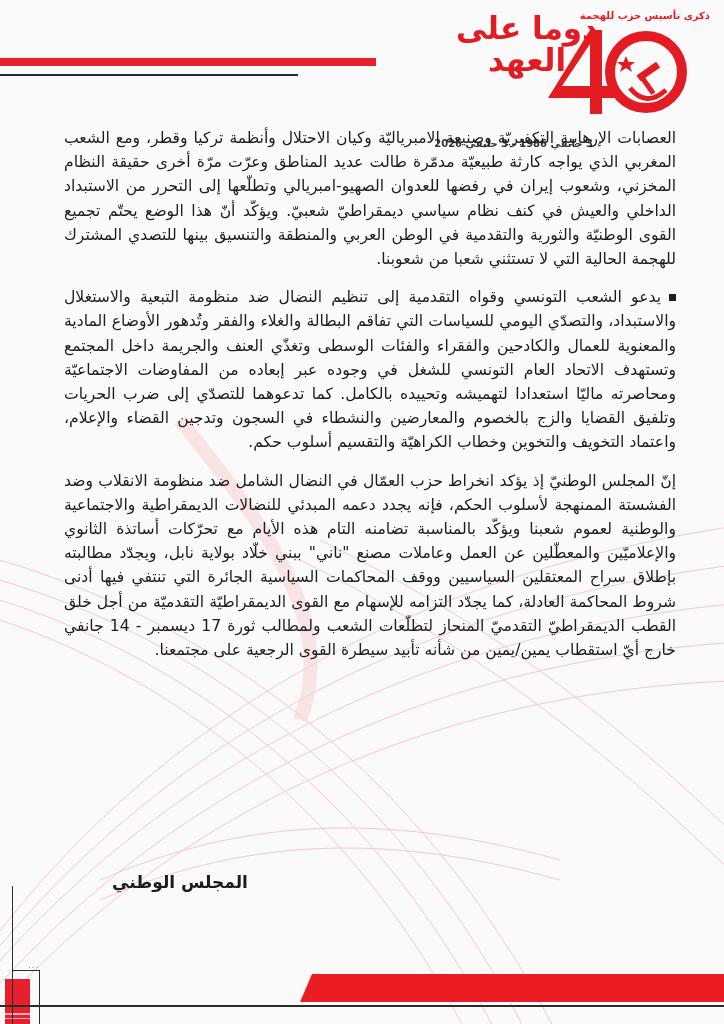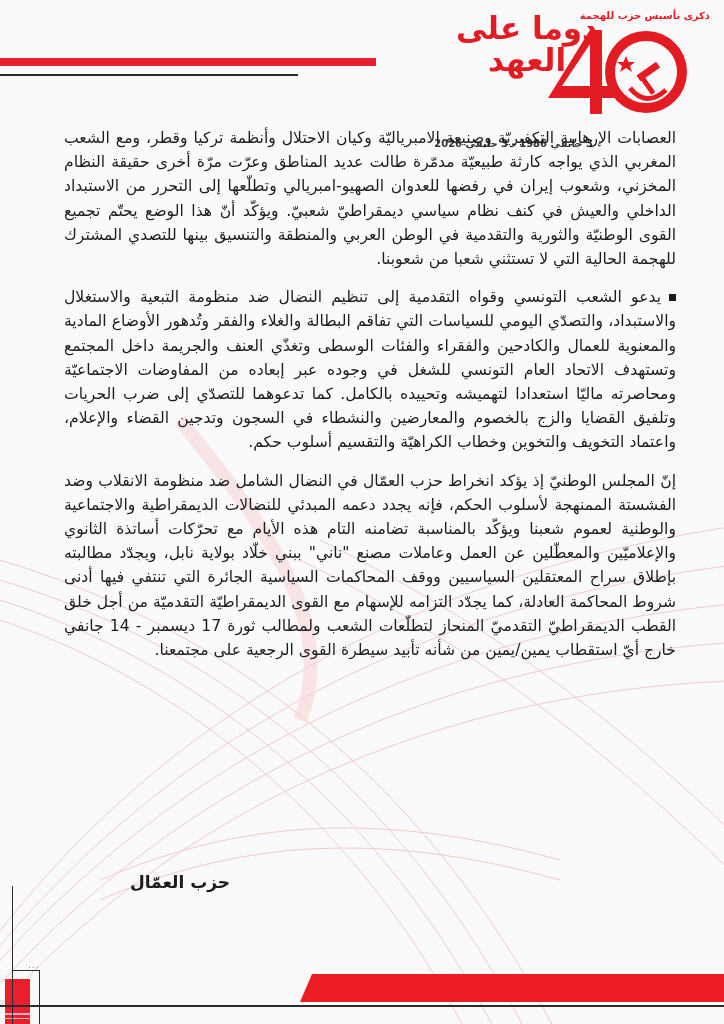--- a/index.html
+++ b/index.html
@@ -91,21 +91,21 @@
   </svg>
 </div>
 
 <div class="content">
   <p>العصابات الإرهابية التكفيريّة وصنيعة الامبرياليّة وكيان الاحتلال وأنظمة تركيا وقطر، ومع الشعب المغربي الذي يواجه كارثة طبيعيّة مدمّرة طالت عديد المناطق وعرّت مرّة أخرى حقيقة النظام المخزني، وشعوب إيران في رفضها للعدوان الصهيو-امبريالي وتطلّعها إلى التحرر من الاستبداد الداخلي والعيش في كنف نظام سياسي ديمقراطيّ شعبيّ. ويؤكّد أنّ هذا الوضع يحتّم تجميع القوى الوطنيّة والثورية والتقدمية في الوطن العربي والمنطقة والتنسيق بينها للتصدي المشترك للهجمة الحالية التي لا تستثني شعبا من شعوبنا.</p>
   <p class="bullet"><span class="bullet-mark"></span><span>يدعو الشعب التونسي وقواه التقدمية إلى تنظيم النضال ضد منظومة التبعية والاستغلال والاستبداد، والتصدّي اليومي للسياسات التي تفاقم البطالة والغلاء والفقر وتُدهور الأوضاع المادية والمعنوية للعمال والكادحين والفقراء والفئات الوسطى وتغذّي العنف والجريمة داخل المجتمع وتستهدف الاتحاد العام التونسي للشغل في وجوده عبر إبعاده من المفاوضات الاجتماعيّة ومحاصرته ماليّا استعدادا لتهميشه وتحييده بالكامل. كما تدعوهما للتصدّي إلى ضرب الحريات وتلفيق القضايا والزج بالخصوم والمعارضين والنشطاء في السجون وتدجين القضاء والإعلام، واعتماد التخويف والتخوين وخطاب الكراهيّة والتقسيم أسلوب حكم.</span></p>
   <p>إنّ المجلس الوطنيّ إذ يؤكد انخراط حزب العمّال في النضال الشامل ضد منظومة الانقلاب وضد الفشستة الممنهجة لأسلوب الحكم، فإنه يجدد دعمه المبدئي للنضالات الديمقراطية والاجتماعية والوطنية لعموم شعبنا ويؤكّد بالمناسبة تضامنه التام هذه الأيام مع تحرّكات أساتذة الثانوي والإعلاميّين والمعطّلين عن العمل وعاملات مصنع "ناني" ببني خلّاد بولاية نابل، ويجدّد مطالبته بإطلاق سراح المعتقلين السياسيين ووقف المحاكمات السياسية الجائرة التي تنتفي فيها أدنى شروط المحاكمة العادلة، كما يجدّد التزامه للإسهام مع القوى الديمقراطيّة التقدميّة من أجل خلق القطب الديمقراطيّ التقدميّ المنحاز لتطلّعات الشعب ولمطالب ثورة 17 ديسمبر - 14 جانفي خارج أيّ استقطاب يمين/يمين من شأنه تأبيد سيطرة القوى الرجعية على مجتمعنا.</p>
 </div>
 
 <div class="signature">
-  <div class="sig-line-1">حزب العمّال</div>
+  <div class="sig-line-2">المجلس الوطني</div>
 </div>
 
 <div class="left-vline"></div>
 <div class="red-block"></div>
 <div class="frame-box"></div>
 <div class="dots">...</div>
 <div class="bottom-red-band"></div>
 <div class="bottom-black-line"></div>
 
 </body></html>

